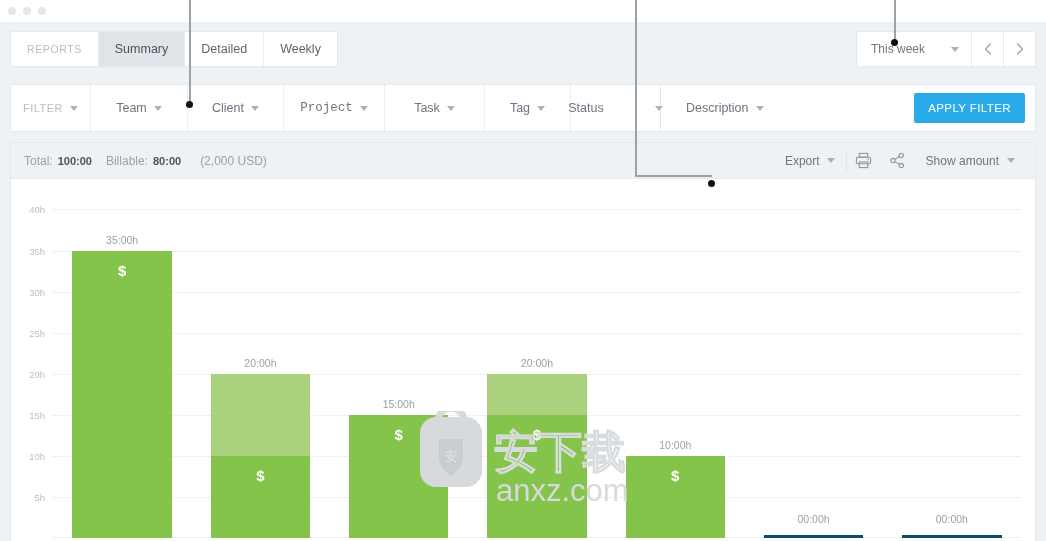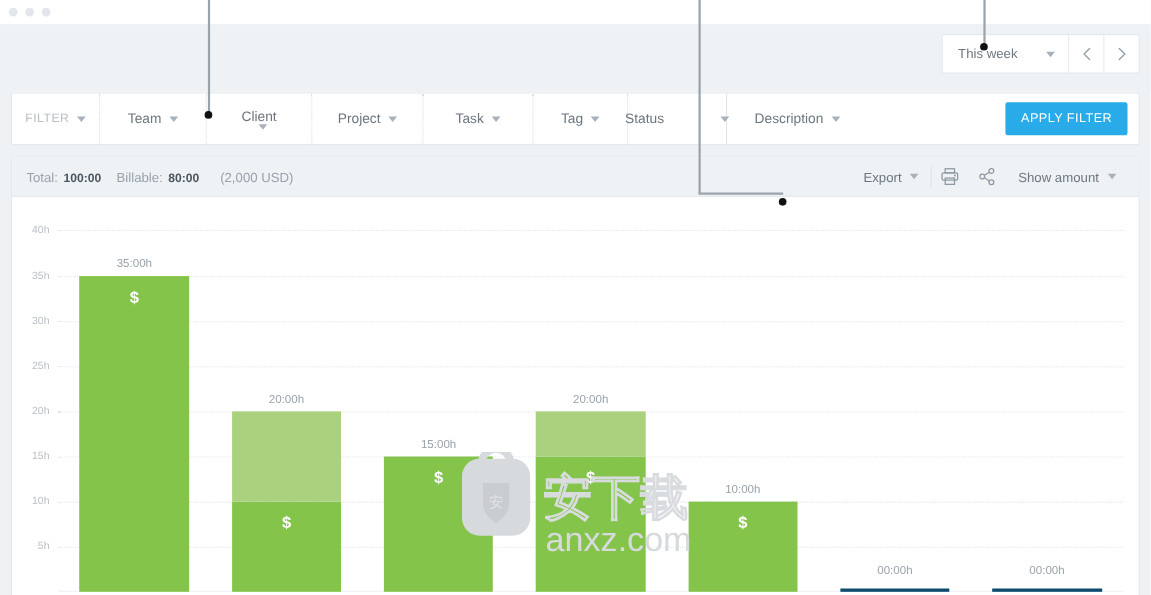--- a/index.html
+++ b/index.html
@@ -59,22 +59,22 @@
     display:flex;align-items:stretch;
   }
   .fcell{
     display:flex;align-items:center;justify-content:center;
     font-size:12.5px;color:#6d767f;border-right:1px dotted #d9e0e6;
     box-sizing:border-box;white-space:nowrap;
   }
   .fcell .caret{margin-left:7px;}
   .f-filter{width:80px;color:#b6bec6;font-size:11px;letter-spacing:.5px;}
   .f-team{width:97px;}
-  .f-client{width:96px;flex-direction:column;}
-  .f-project{width:101px;}
+  .f-client{width:96px;}
+  .f-project{width:101px;font-family:Liberation Mono, monospace;}
   .f-task{width:100px;}
   .f-tag{width:86px;}
   .f-status{width:90px;border-right:1px solid #dfe5ea;gap:44px;}
   .f-desc{flex:1;justify-content:flex-start;padding-left:25px;border-right:none;}
   .applybtn{
     align-self:center;margin-right:10px;height:30px;padding:0 14px;
     display:flex;align-items:center;justify-content:center;
     background:#29abe9;color:#ffffff;font-size:11.5px;letter-spacing:.4px;
     border:none;border-radius:2px;cursor:pointer;font-family:inherit;
   }
@@ -147,20 +147,26 @@
 <div class="app">
 
   <div class="titlebar">
     <div class="dot"></div>
     <div class="dot"></div>
     <div class="dot"></div>
   </div>
 
   <div class="topbar">
 
+    <div class="tabgroup">
+      <div class="tab-reports">REPORTS</div>
+      <div class="tab-active">Summary</div>
+      <div>Detailed</div>
+      <div>Weekly</div>
+    </div>
 
     <div class="daterange">
       <div class="dr-label">
         <span>This week</span>
         <span class="caret"></span>
       </div>
       <div class="dr-arrow">
         <svg width="8" height="12" viewBox="0 0 8 12">
           <path d="M6.5 1 L1.5 6 L6.5 11" stroke="#97a1aa" stroke-width="1.3" fill="none" stroke-linecap="round" stroke-linejoin="round"></path>
         </svg>

